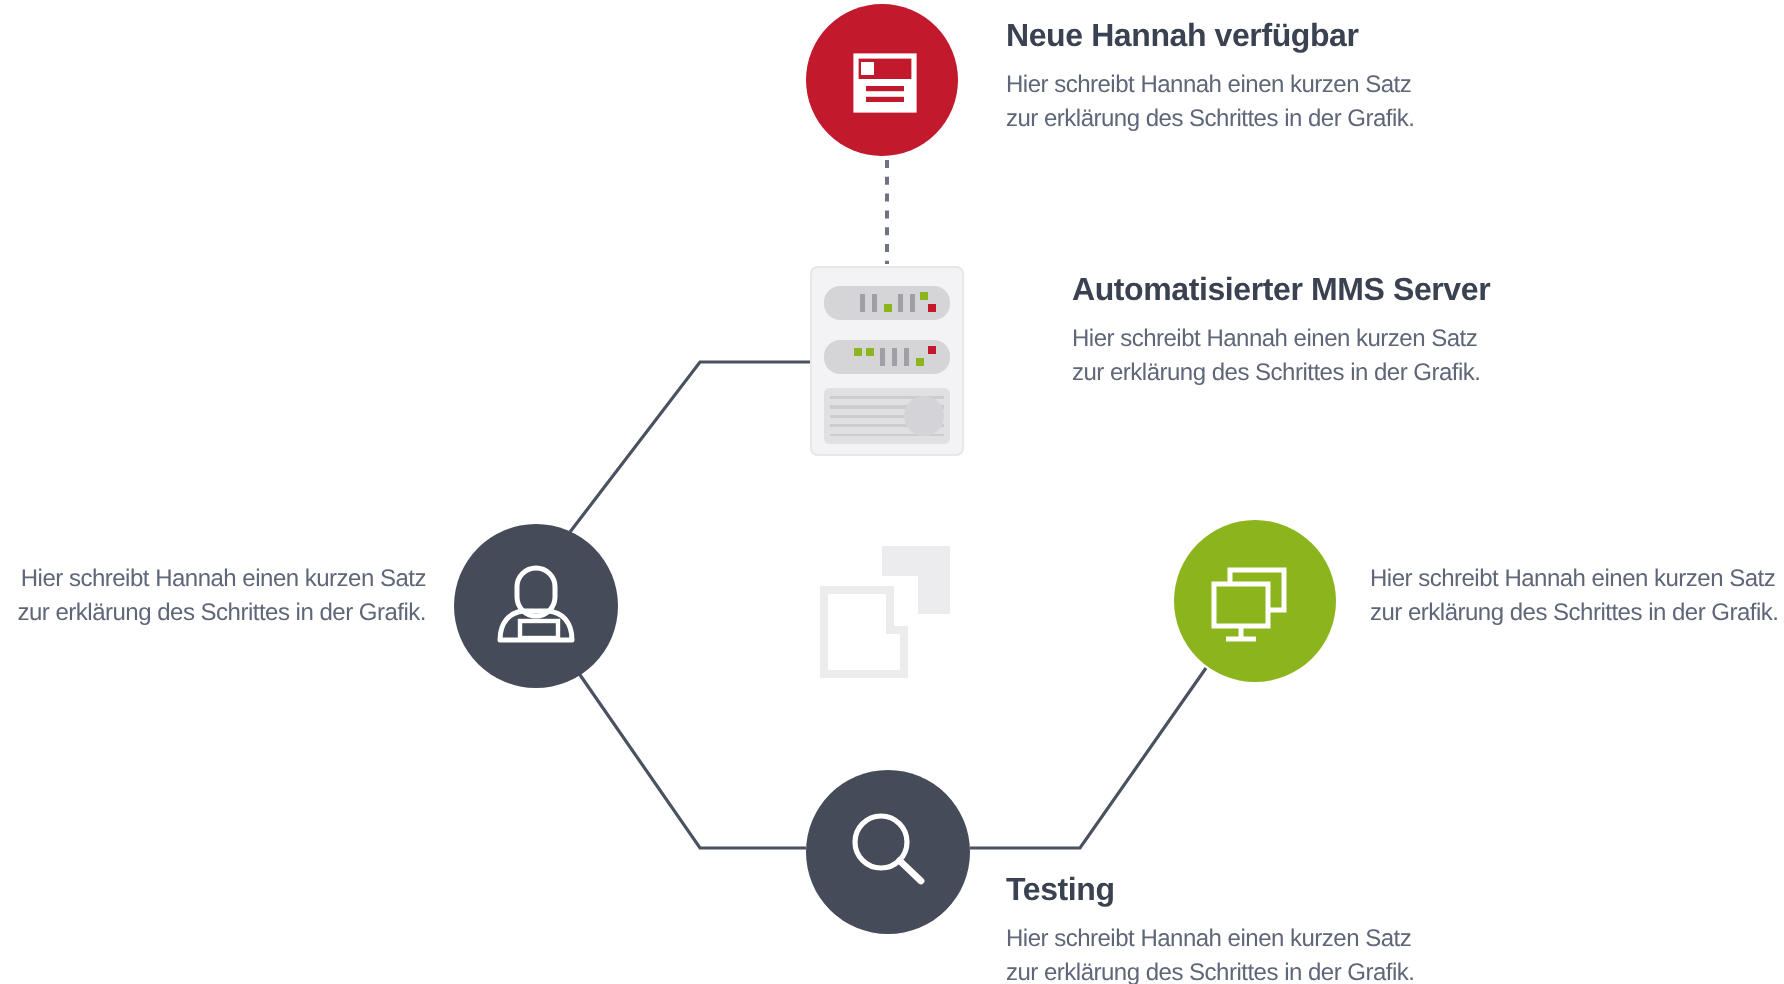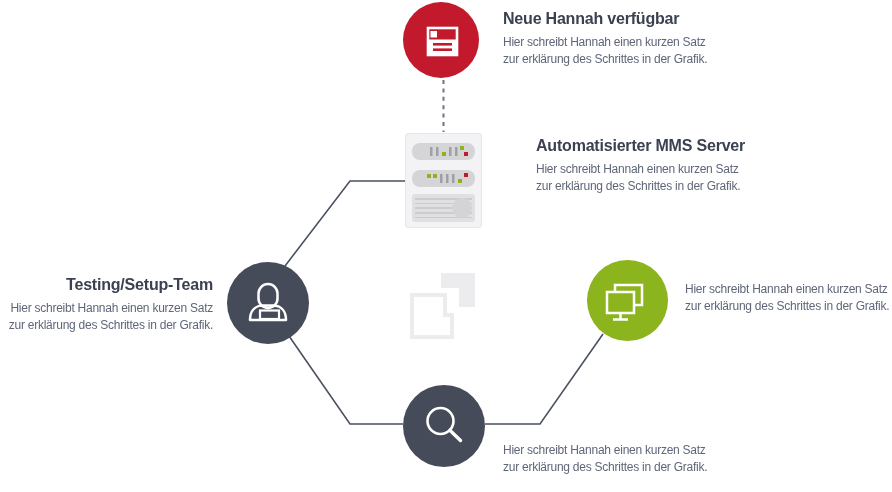--- a/index.html
+++ b/index.html
@@ -140,34 +140,34 @@
 
   <div class="label label-server">
     <div class="label-title">Automatisierter MMS Server</div>
     <div class="label-desc">
       <span>Hier schreibt Hannah einen kurzen Satz</span><br>
       <span>zur erklärung des Schrittes in der Grafik.</span>
     </div>
   </div>
 
   <div class="label label-team">
-    <div class="label-title">Testing/Setup-Team</div>
     <div class="label-desc">
       <span>Hier schreibt Hannah einen kurzen Satz</span><br>
       <span>zur erklärung des Schrittes in der Grafik.</span>
     </div>
   </div>
 
   <div class="label label-clients">
     <div class="label-desc">
       <span>Hier schreibt Hannah einen kurzen Satz</span><br>
       <span>zur erklärung des Schrittes in der Grafik.</span>
     </div>
   </div>
 
   <div class="label label-testing">
+    <div class="label-title">Testing</div>
     <div class="label-desc">
       <span>Hier schreibt Hannah einen kurzen Satz</span><br>
       <span>zur erklärung des Schrittes in der Grafik.</span>
     </div>
   </div>
 
 </div>
 
 </body></html>

